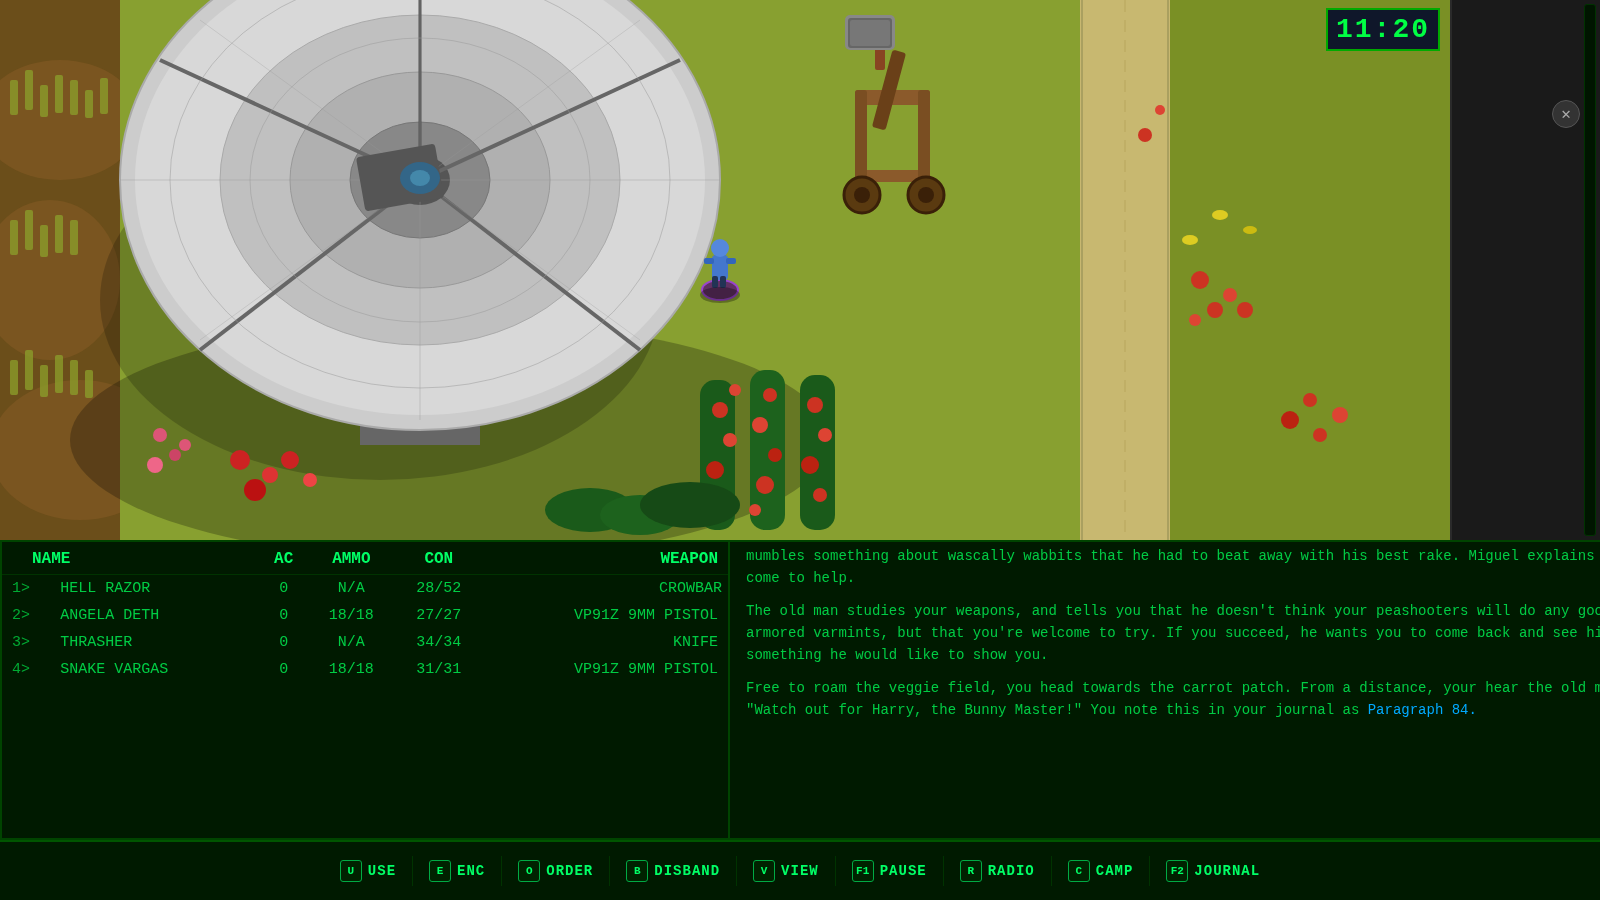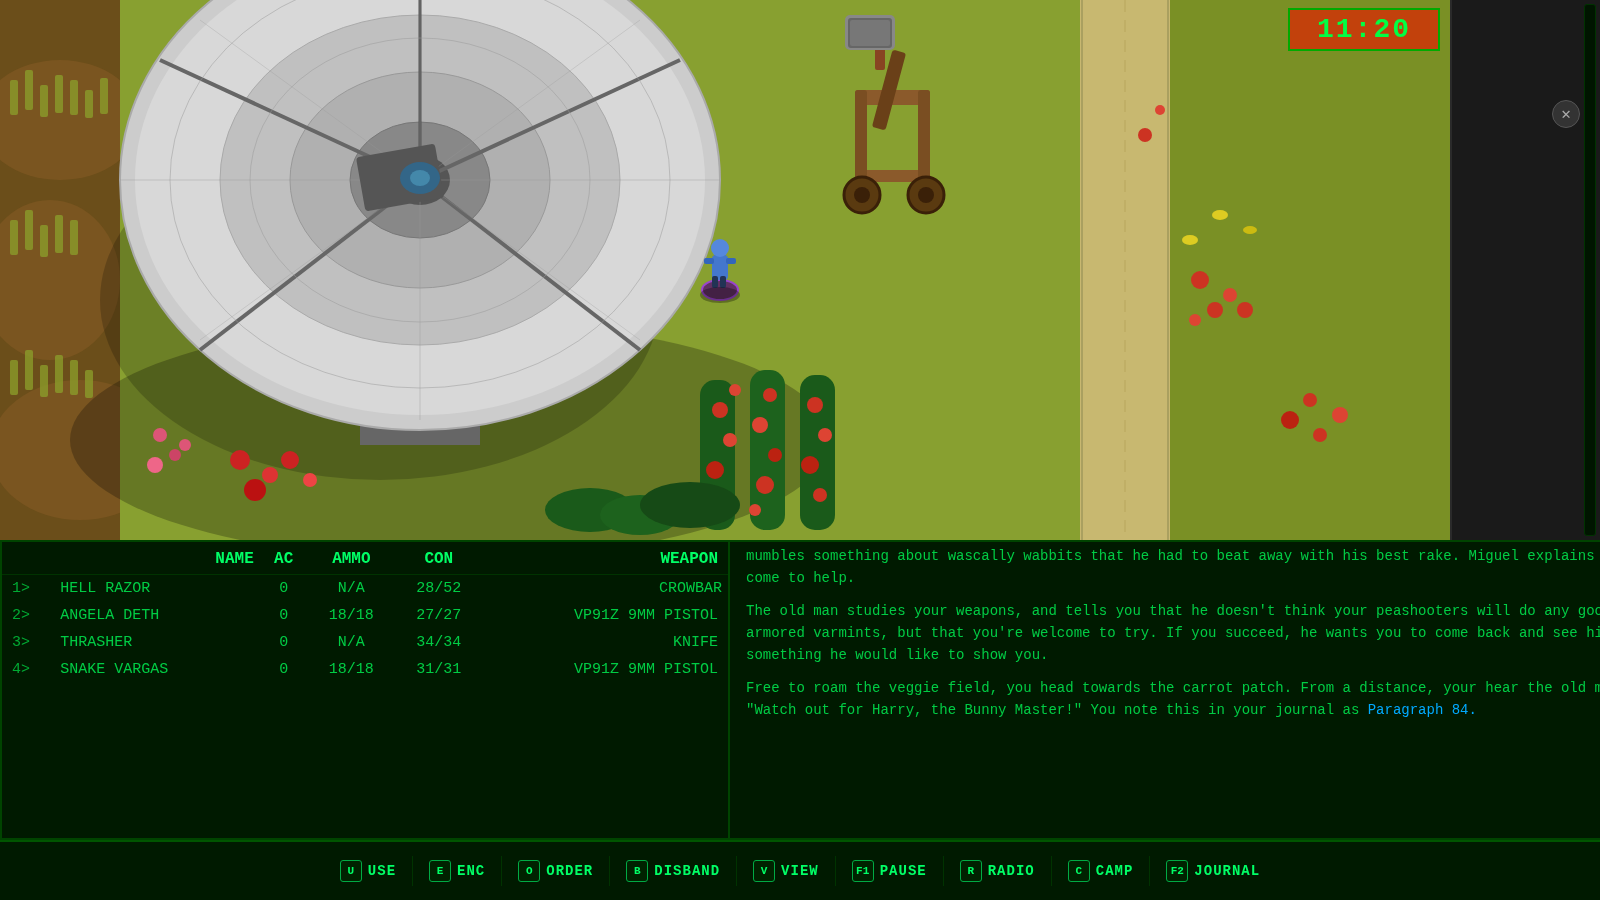--- a/index.html
+++ b/index.html
@@ -29,23 +29,23 @@
       height: 540px;
       background: #1a1a1a;
       border-left: 2px solid #2a2a2a;
     }
 
     
     #time-display {
       position: absolute;
       top: 8px;
       right: 160px;
-      background: #c2410c;
+      background: #0f172a;
       border: 2px solid #00aa00;
-      padding: 4px 27px;
+      padding: 4px 8px;
       color: #00ff44;
       font-size: 28px;
       font-weight: bold;
       letter-spacing: 2px;
       font-family: 'Courier New', monospace;
       z-index: 10;
     }
 
     
     #close-btn {
@@ -395,21 +395,21 @@
   <div class="scroll-bar"></div>
   <div id="close-btn">✕</div>
 </div>
 
 <div id="bottom-ui">
 
   <div id="char-panel">
     <table id="char-table">
       <thead>
         <tr>
-          <th colspan="2" style="padding-left: 30px; text-align: right;">NAME</th>
+          <th colspan="2" style="padding-left: 30px;">NAME</th>
           <th class="center">AC</th>
           <th class="center">AMMO</th>
           <th class="center">CON</th>
           <th class="right" style="padding-right: 10px;">WEAPON</th>
         </tr>
       </thead>
       <tbody id="char-tbody">
       <tr>
       <td style="color:#00aa33; padding-left:10px; white-space:nowrap;">1&gt;</td>
       <td style="padding-right:20px; white-space:nowrap;">HELL RAZOR</td>

